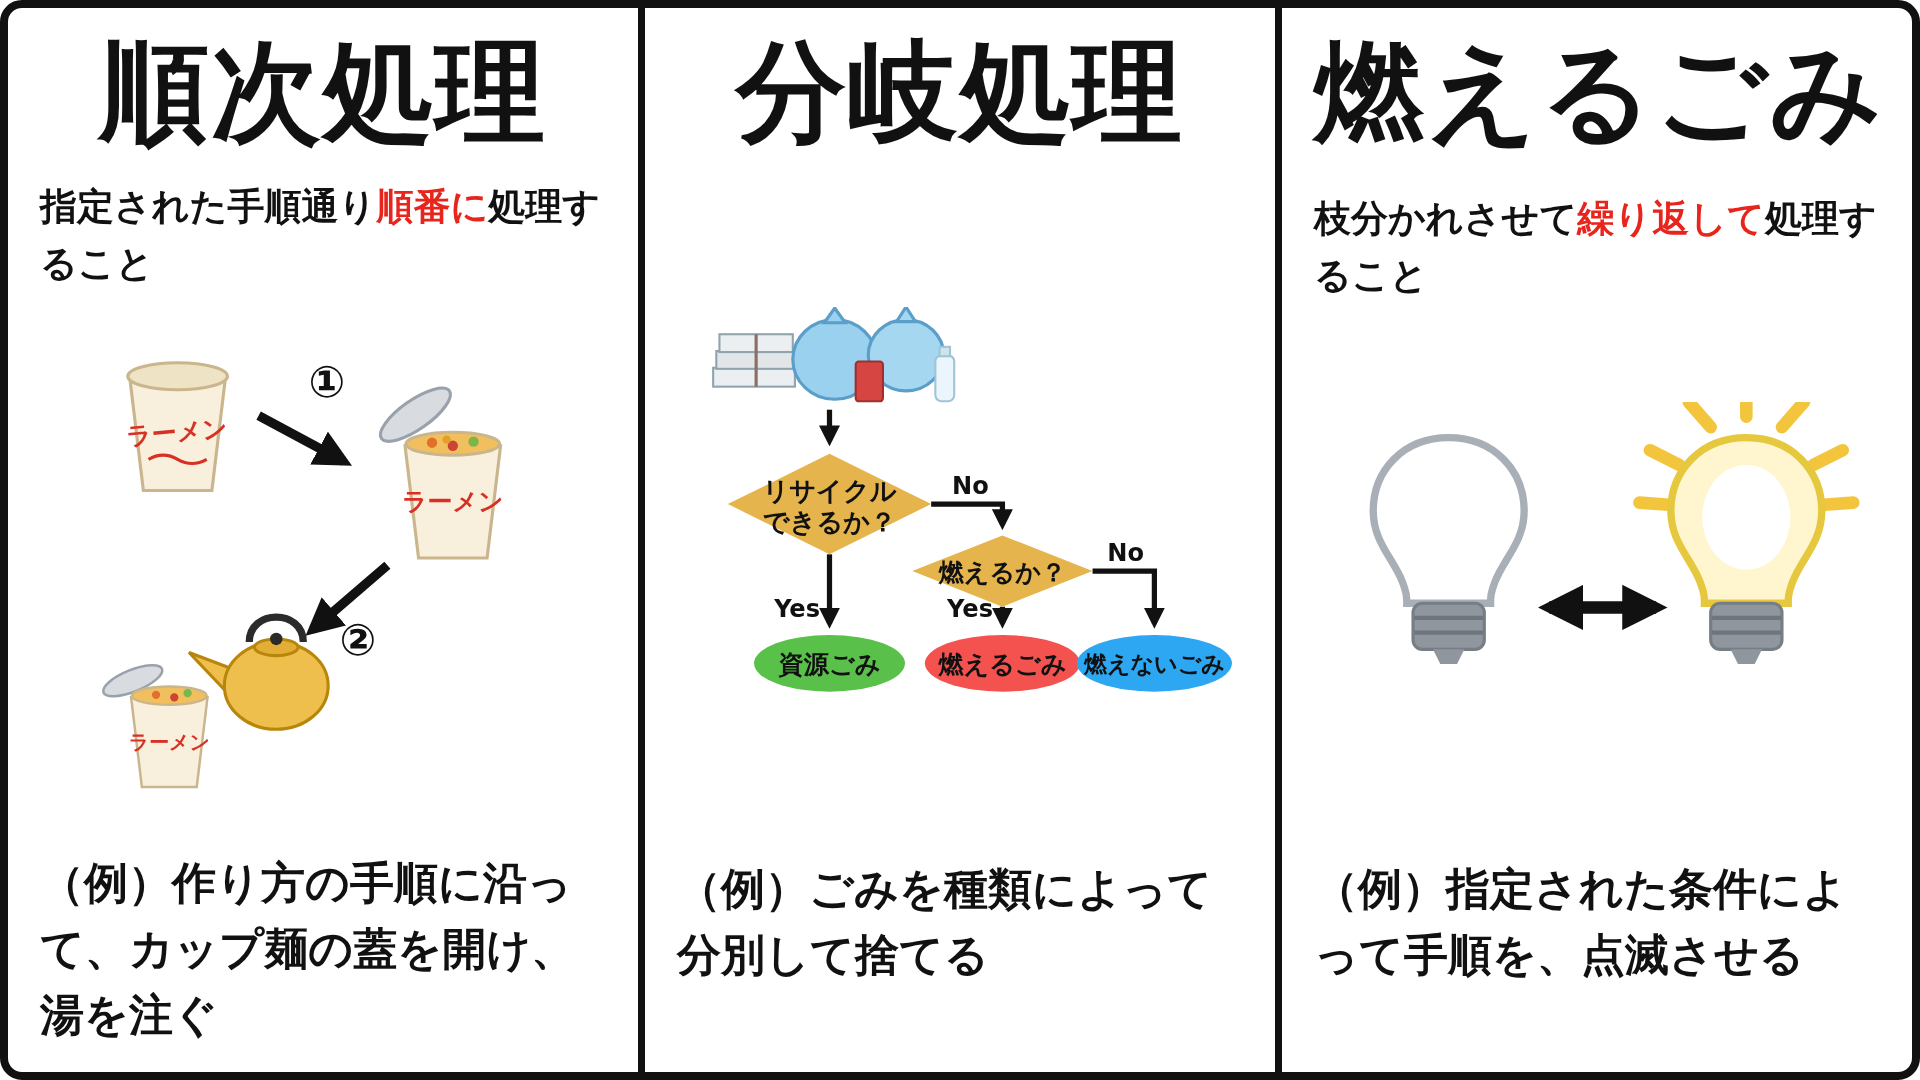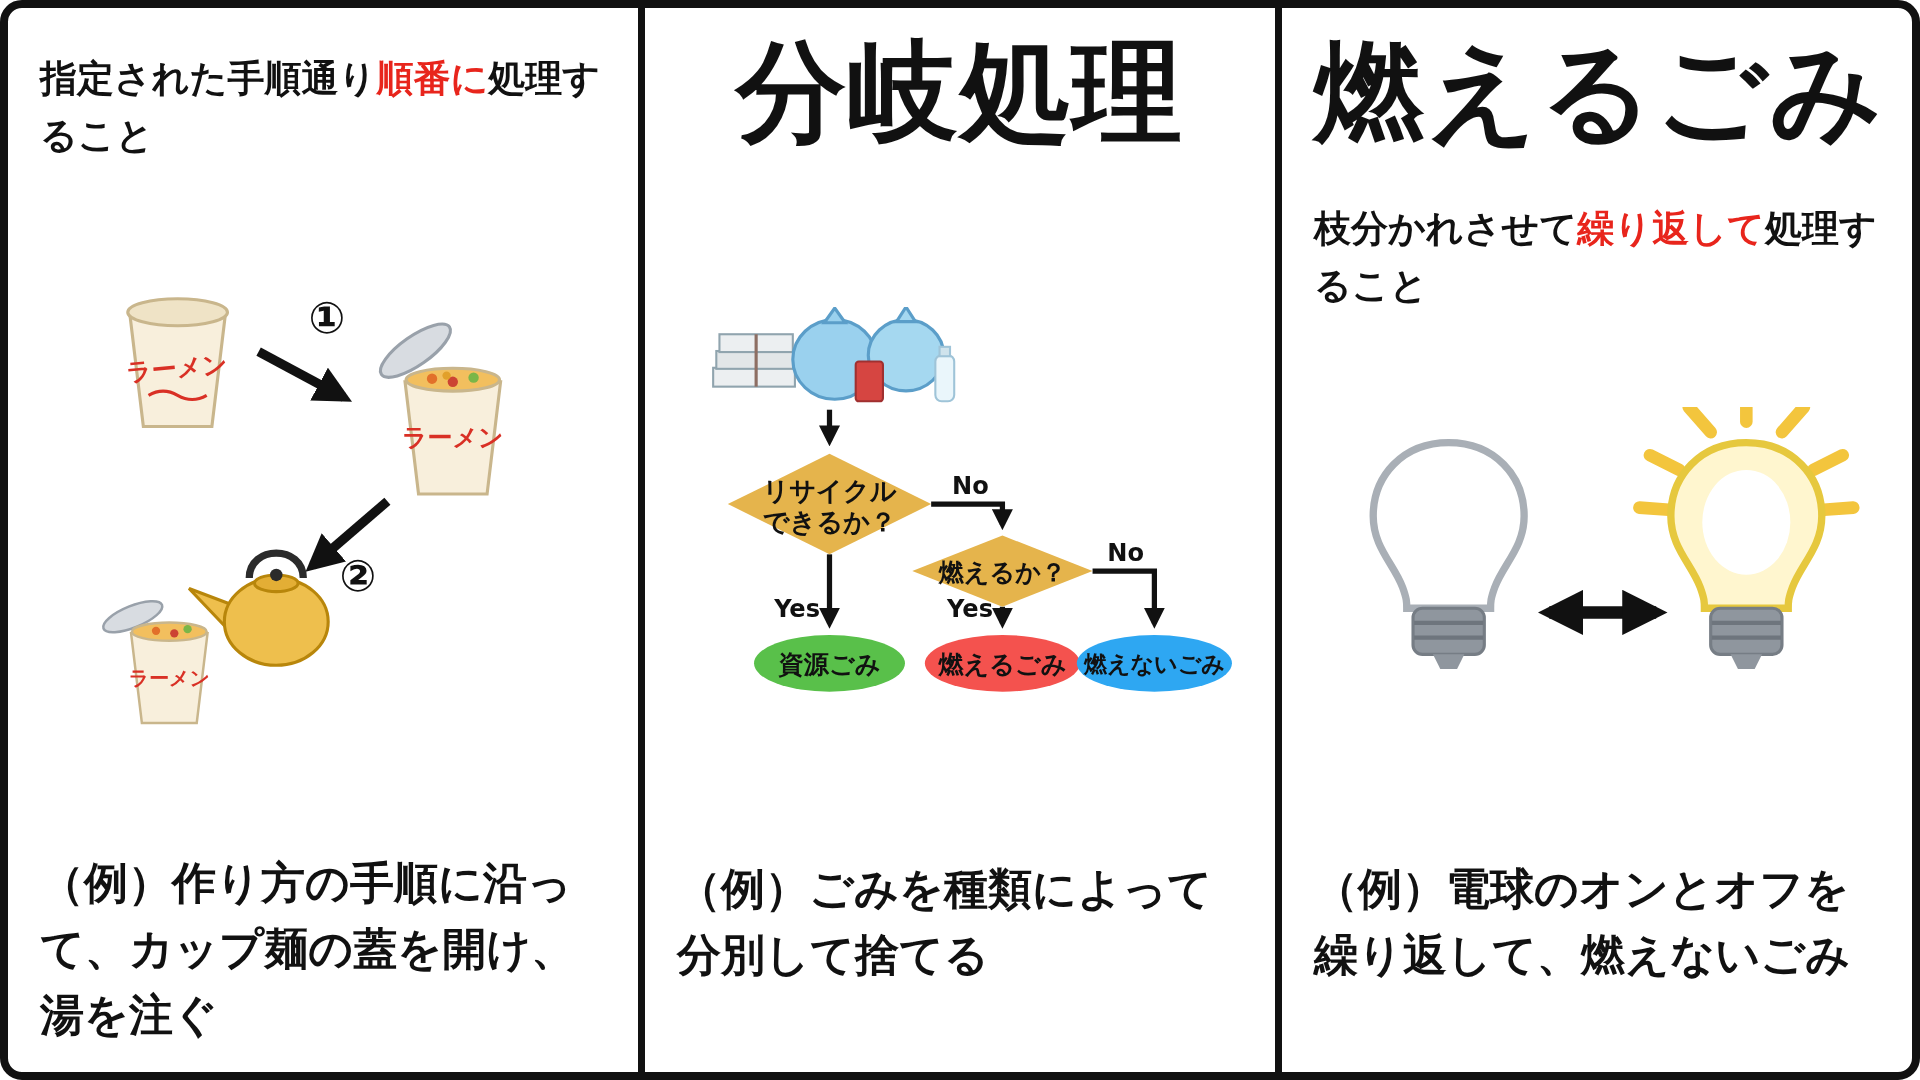--- a/index.html
+++ b/index.html
@@ -28,21 +28,21 @@
     font-weight: 900;
     line-height: 1.25;
     text-align: center;
     letter-spacing: 2px;
     white-space: nowrap;
   }
   .desc {
     font-size: 37px;
     font-weight: bold;
     line-height: 1.55;
-    margin-top: 26px;
+    margin-top: 16px;
   }
   .red { color: #e8251c; }
 
   .illus {
     flex: 1 1 auto;
     min-height: 0;
     display: flex;
     align-items: center;
     justify-content: center;
     padding: 4px 0;
@@ -57,20 +57,21 @@
   }
 
   svg text { font-family: "DejaVu Sans", sans-serif; }
 </style>
 </head>
 <body>
 
 <div class="poster">
 
   <section class="panel">
+    <h1 class="title">順次処理</h1>
     <p class="desc"><span>指定された手順通り</span><span class="red">順番に</span><span>処理すること</span></p>
 
     <div class="illus">
       <svg viewBox="0 0 520 440" width="540">
         <defs>
           <marker id="ah1" viewBox="0 0 10 10" refX="7.5" refY="5" markerWidth="4" markerHeight="4" orient="auto-start-reverse">
             <path d="M0,0 L10,5 L0,10 Z" fill="#111"></path>
           </marker>
         </defs>
 
@@ -211,16 +212,16 @@
           <path d="M 0,0 C -44,0 -72,32 -72,70 C -72,100 -52,116 -44,138 C -40,149 -40,152 -40,158 L 40,158 C 40,152 40,149 44,138 C 52,116 72,100 72,70 C 72,32 44,0 0,0 Z" fill="#fff6cf" stroke="#e6c83e" stroke-width="7"></path>
           <ellipse cx="0" cy="76" rx="42" ry="50" fill="#ffffff"></ellipse>
           <rect x="-34" y="158" width="68" height="44" rx="9" fill="#8f969e" stroke="#767d85" stroke-width="3"></rect>
           <line x1="-33" y1="172" x2="33" y2="172" stroke="#6e757d" stroke-width="4"></line>
           <line x1="-33" y1="186" x2="33" y2="186" stroke="#6e757d" stroke-width="4"></line>
           <path d="M -15,202 L 15,202 L 8,216 L -8,216 Z" fill="#8f969e"></path>
         </g>
       </svg>
     </div>
 
-    <p class="example">（例）電球のオンとオフを繰り返して、燃えないごみ</p>
+    <p class="example">（例）指定された条件によって手順を、点滅させる</p>
   </section>
 
 </div>
 
 </body></html>

